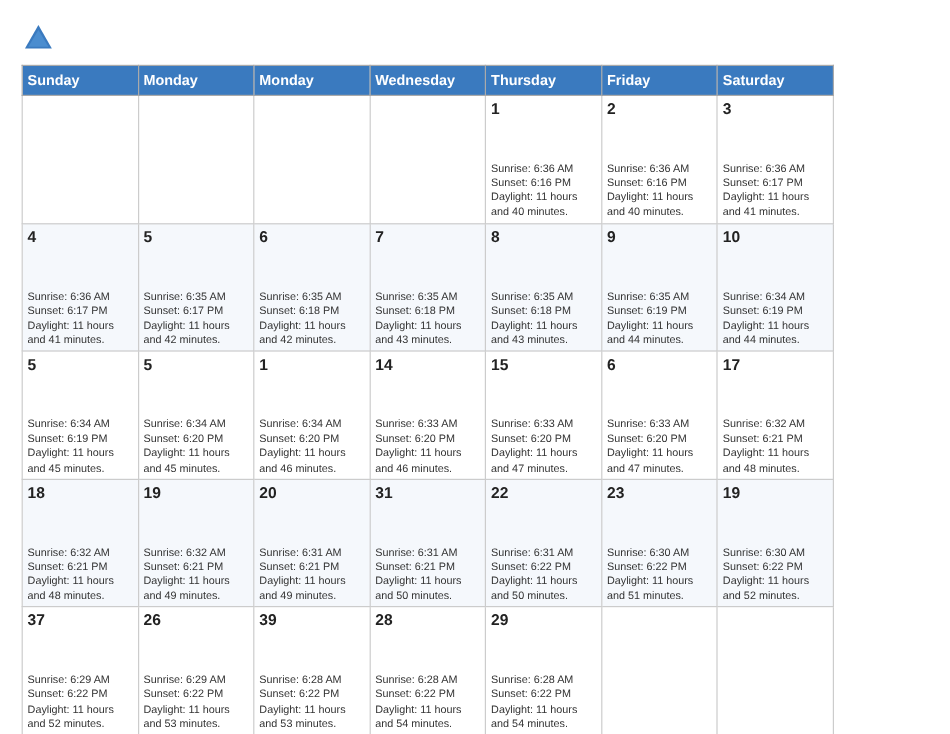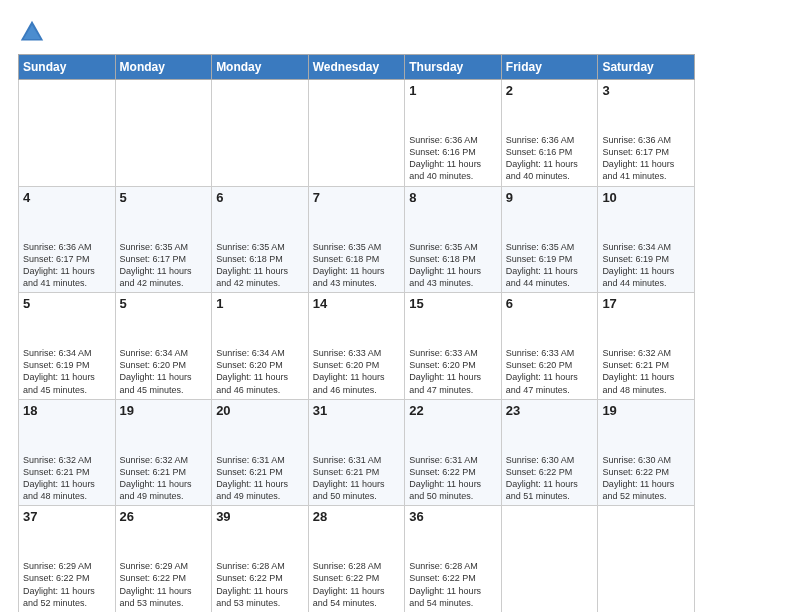--- a/index.html
+++ b/index.html
@@ -341,21 +341,21 @@
 and 53 minutes.</div>
           </td>
           <td>
             <span class="day-num">28</span>
             <div class="day-info" style="white-space: pre-line;">Sunrise: 6:28 AM
 Sunset: 6:22 PM
 Daylight: 11 hours
 and 54 minutes.</div>
           </td>
           <td>
-            <span class="day-num">36</span>
+            <span class="day-num">29</span>
             <div class="day-info" style="white-space: pre-line;">Sunrise: 6:28 AM
 Sunset: 6:22 PM
 Daylight: 11 hours
 and 54 minutes.</div>
           </td>
           <td></td>
           <td></td>
         </tr>
       </tbody>
   </table>

